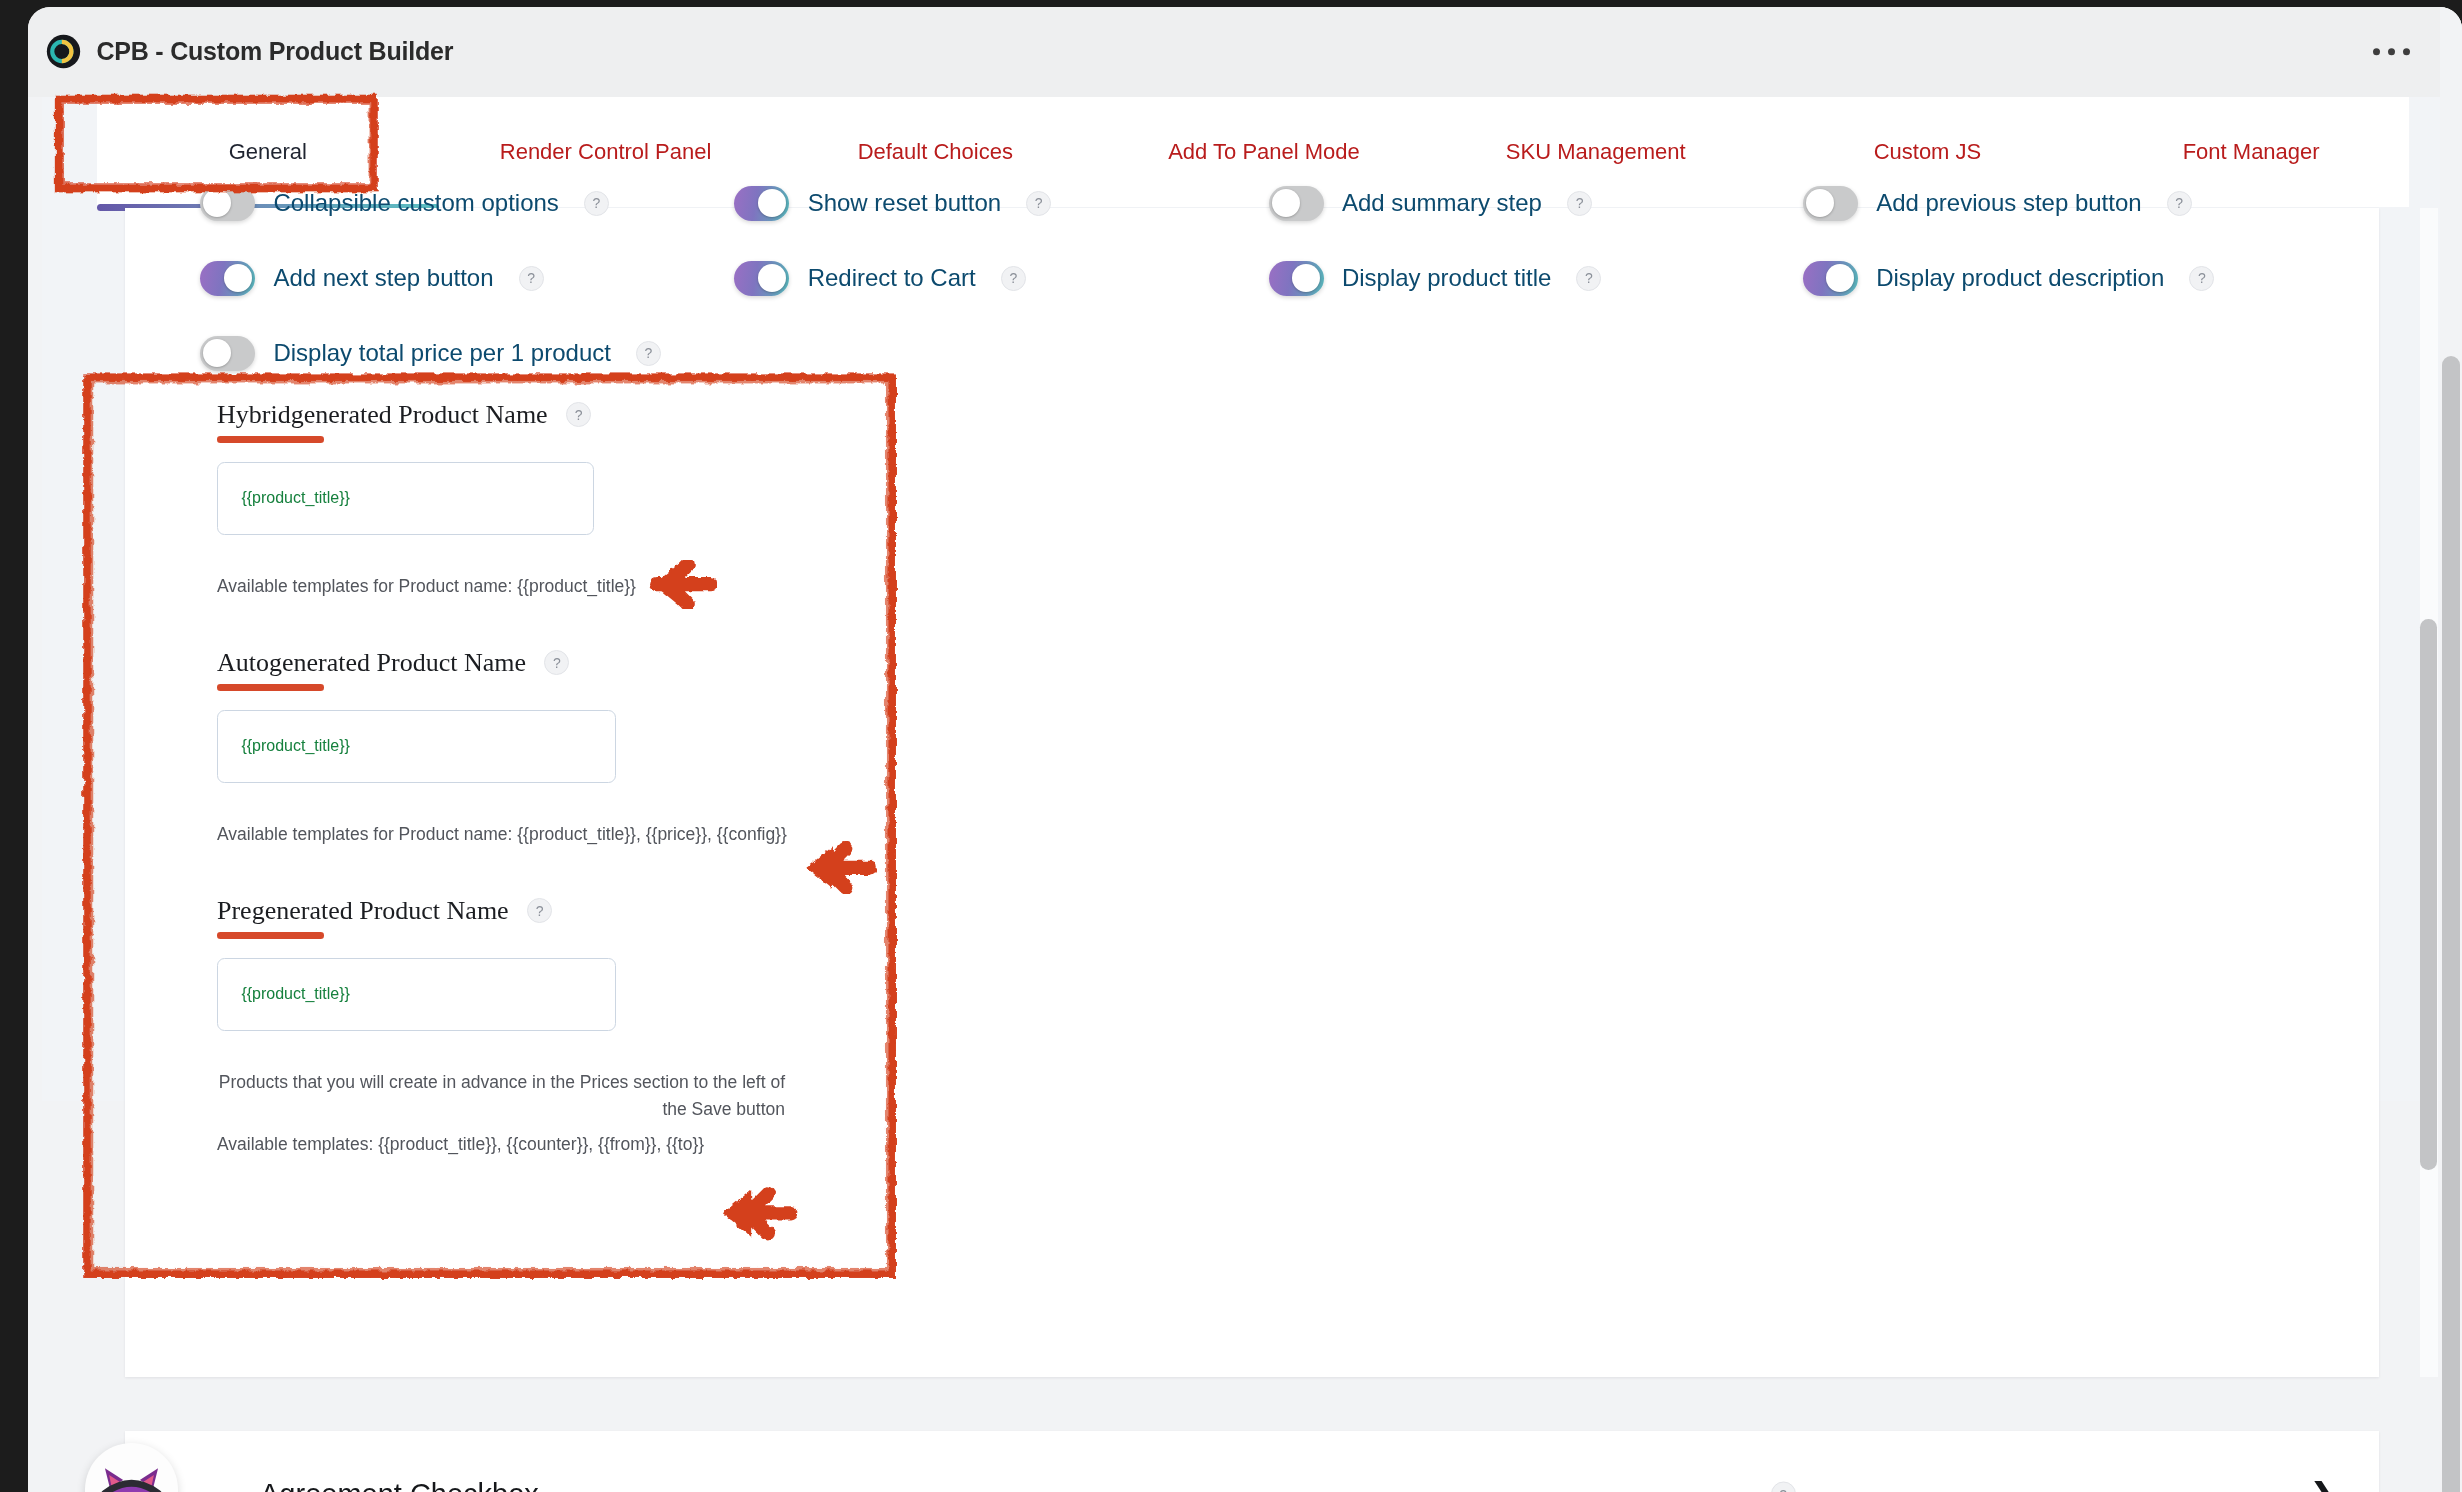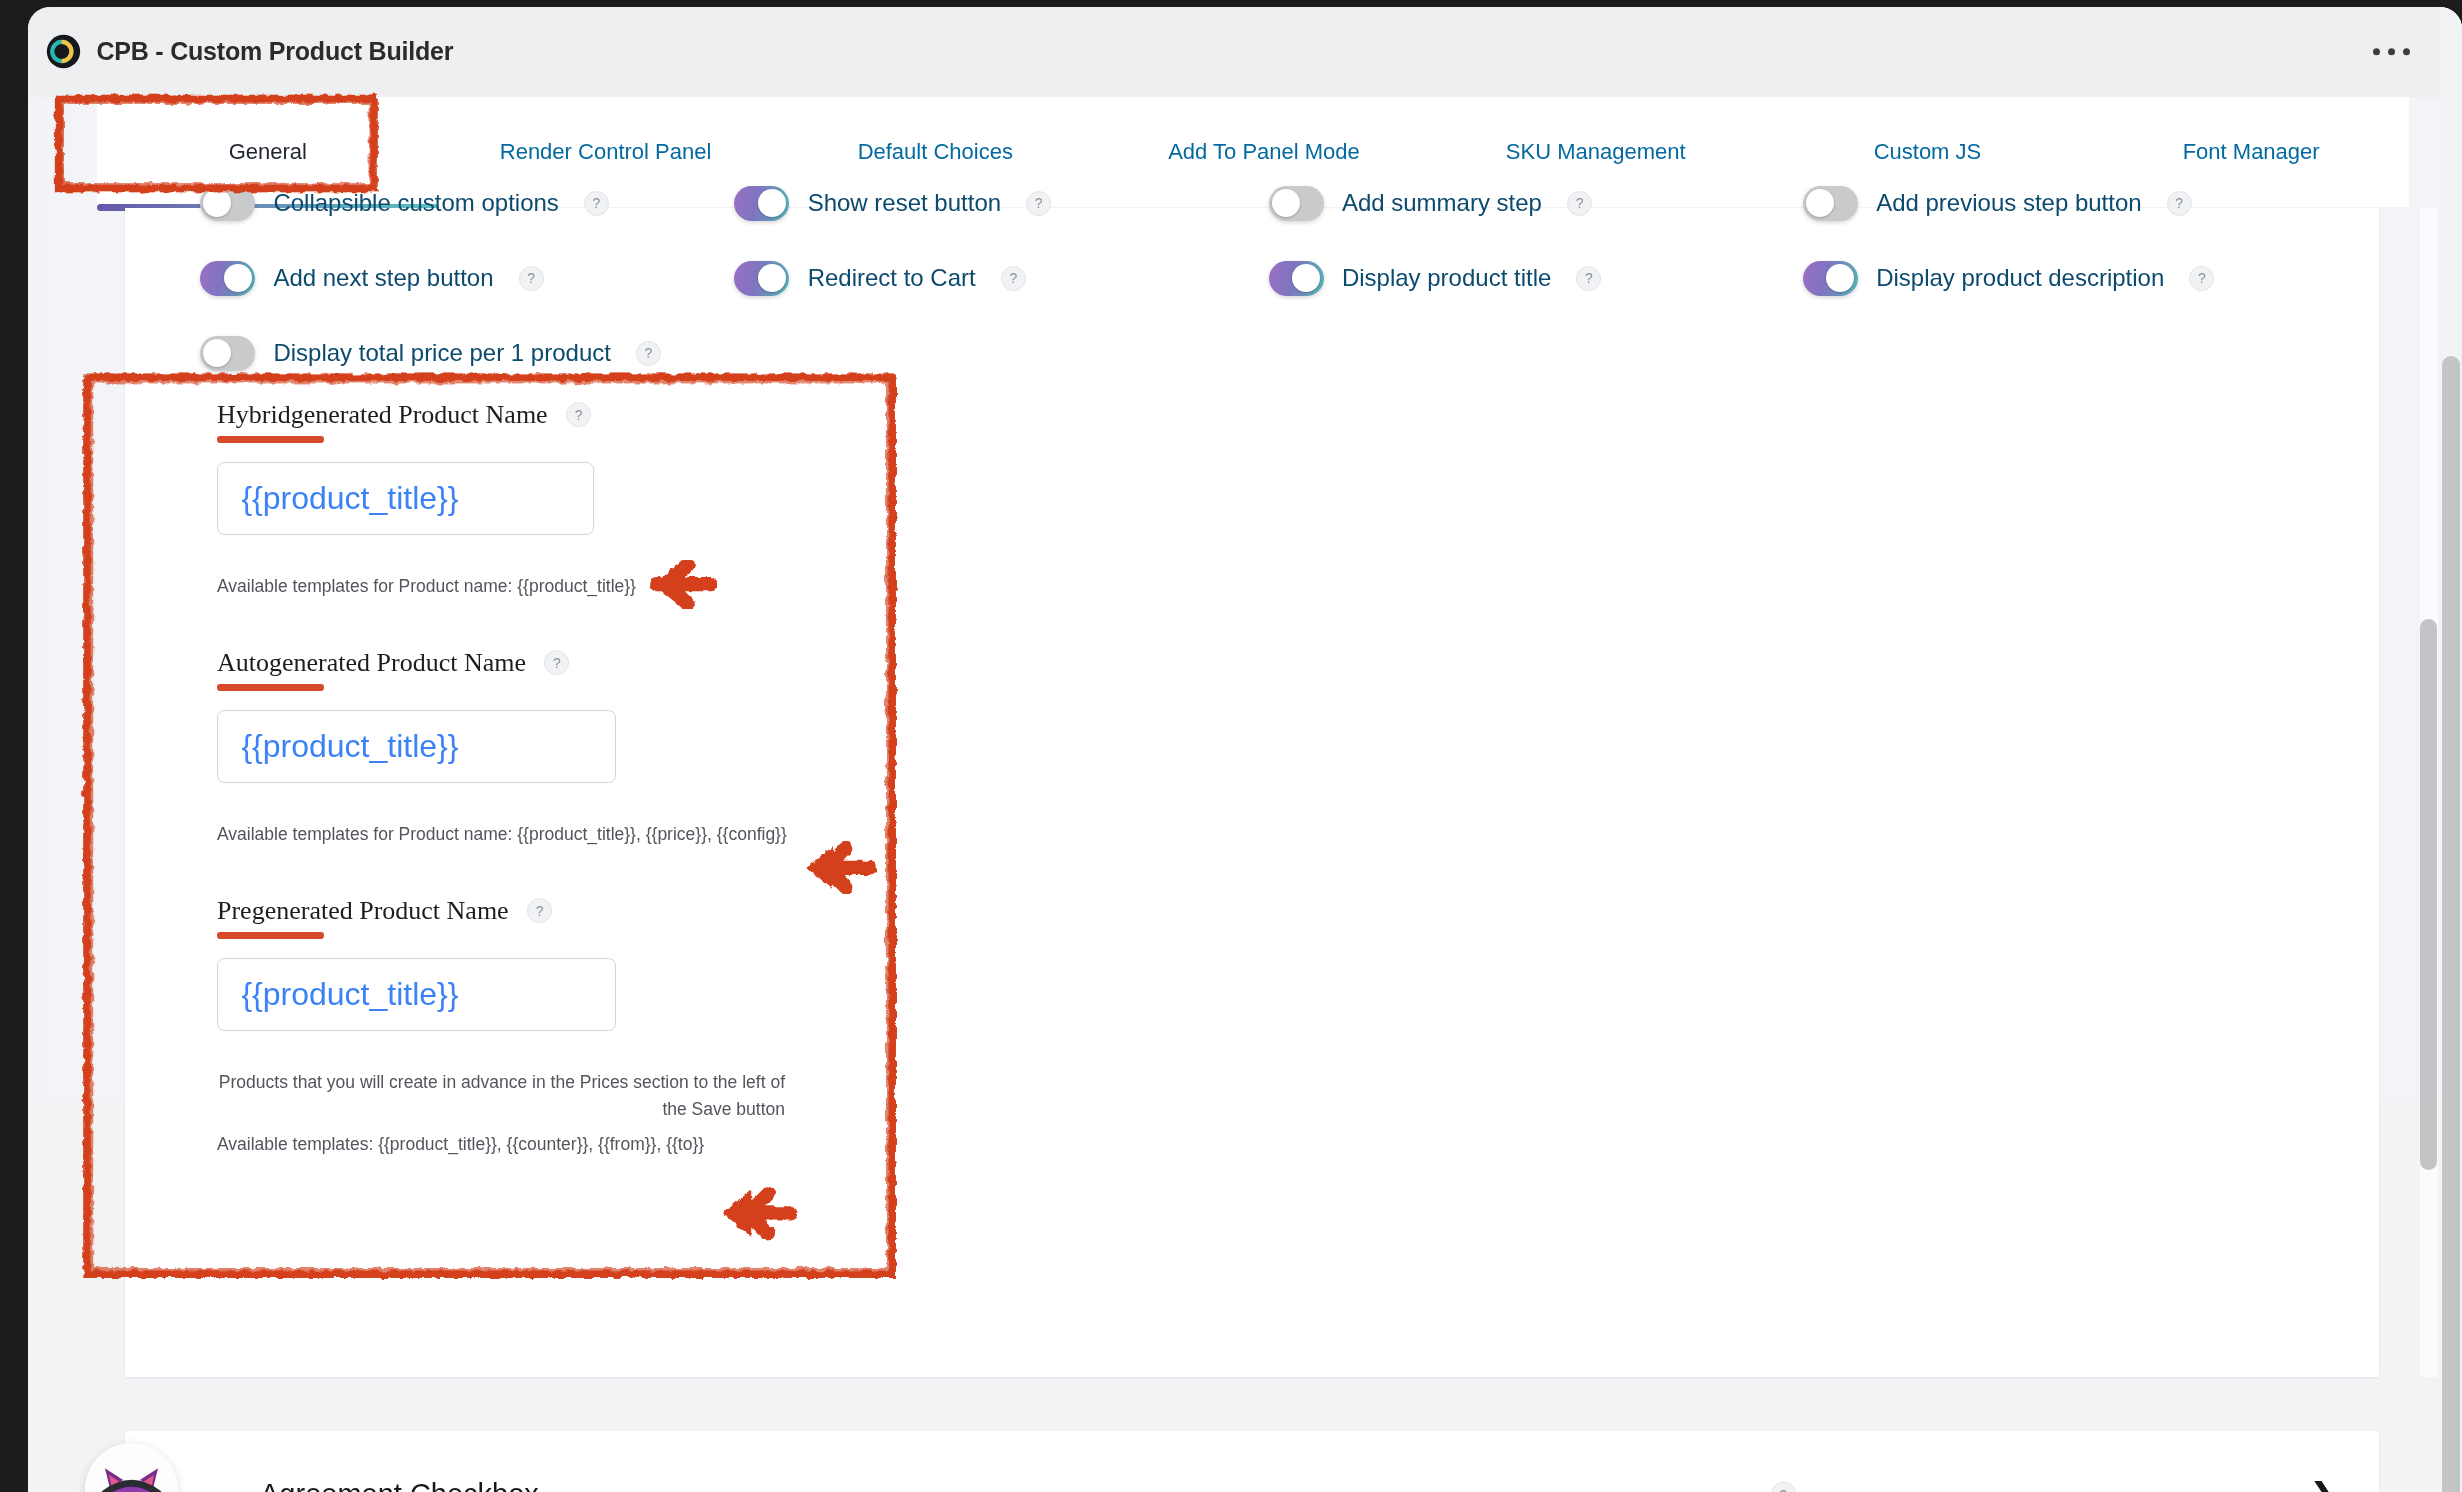--- a/index.html
+++ b/index.html
@@ -47,21 +47,21 @@
   }
 
   
   .tabstrip {
     position: absolute; left: 55px; top: 0;
     width: 2312px; height: 110px;
     background: #ffffff;
     display: flex; align-items: center;
   }
   .tab {
-    font-size: 22px; color: #0369a1; white-space: nowrap;
+    font-size: 22px; color: #b91c1c; white-space: nowrap;
     text-align: center; cursor: pointer; position: relative;
   }
   .tab.active { color: #1f2430; font-weight: 400; }
   .tab-underline {
     position: absolute; left: 55px; top: 107px;
     width: 342px; height: 7.5px; border-radius: 4.2px;
     background: linear-gradient(90deg, #6457a8 0%, #6f7fb5 35%, #62a9bd 70%, #5cc0c3 100%);
   }
 
   
@@ -115,21 +115,21 @@
     background: #d4401f; border-radius: 3.3px;
     filter: blur(0.3px);
     opacity: .95;
   }
   .text-input {
     margin-top: 32px;
     width: 377px; height: 73px;
     border: 1.7px solid #ccd6e2; border-radius: 7.5px;
     background: #fff;
     font-family: "Liberation Sans", sans-serif;
-    font-size: 32px; color: #3b82f6;
+    font-size: 16px; color: #15803d;
     padding: 0 23.4px;
   }
   .text-input.wide { width: 399px; }
   .helper {
     margin-top: 38px;
     font-size: 17.5px; color: #52555c; line-height: 1.55;
     position: relative; white-space: nowrap;
   }
   .helper.multi { white-space: normal; width: 568px; text-align: right; }
   .spacer-58 { height: 48px; }

